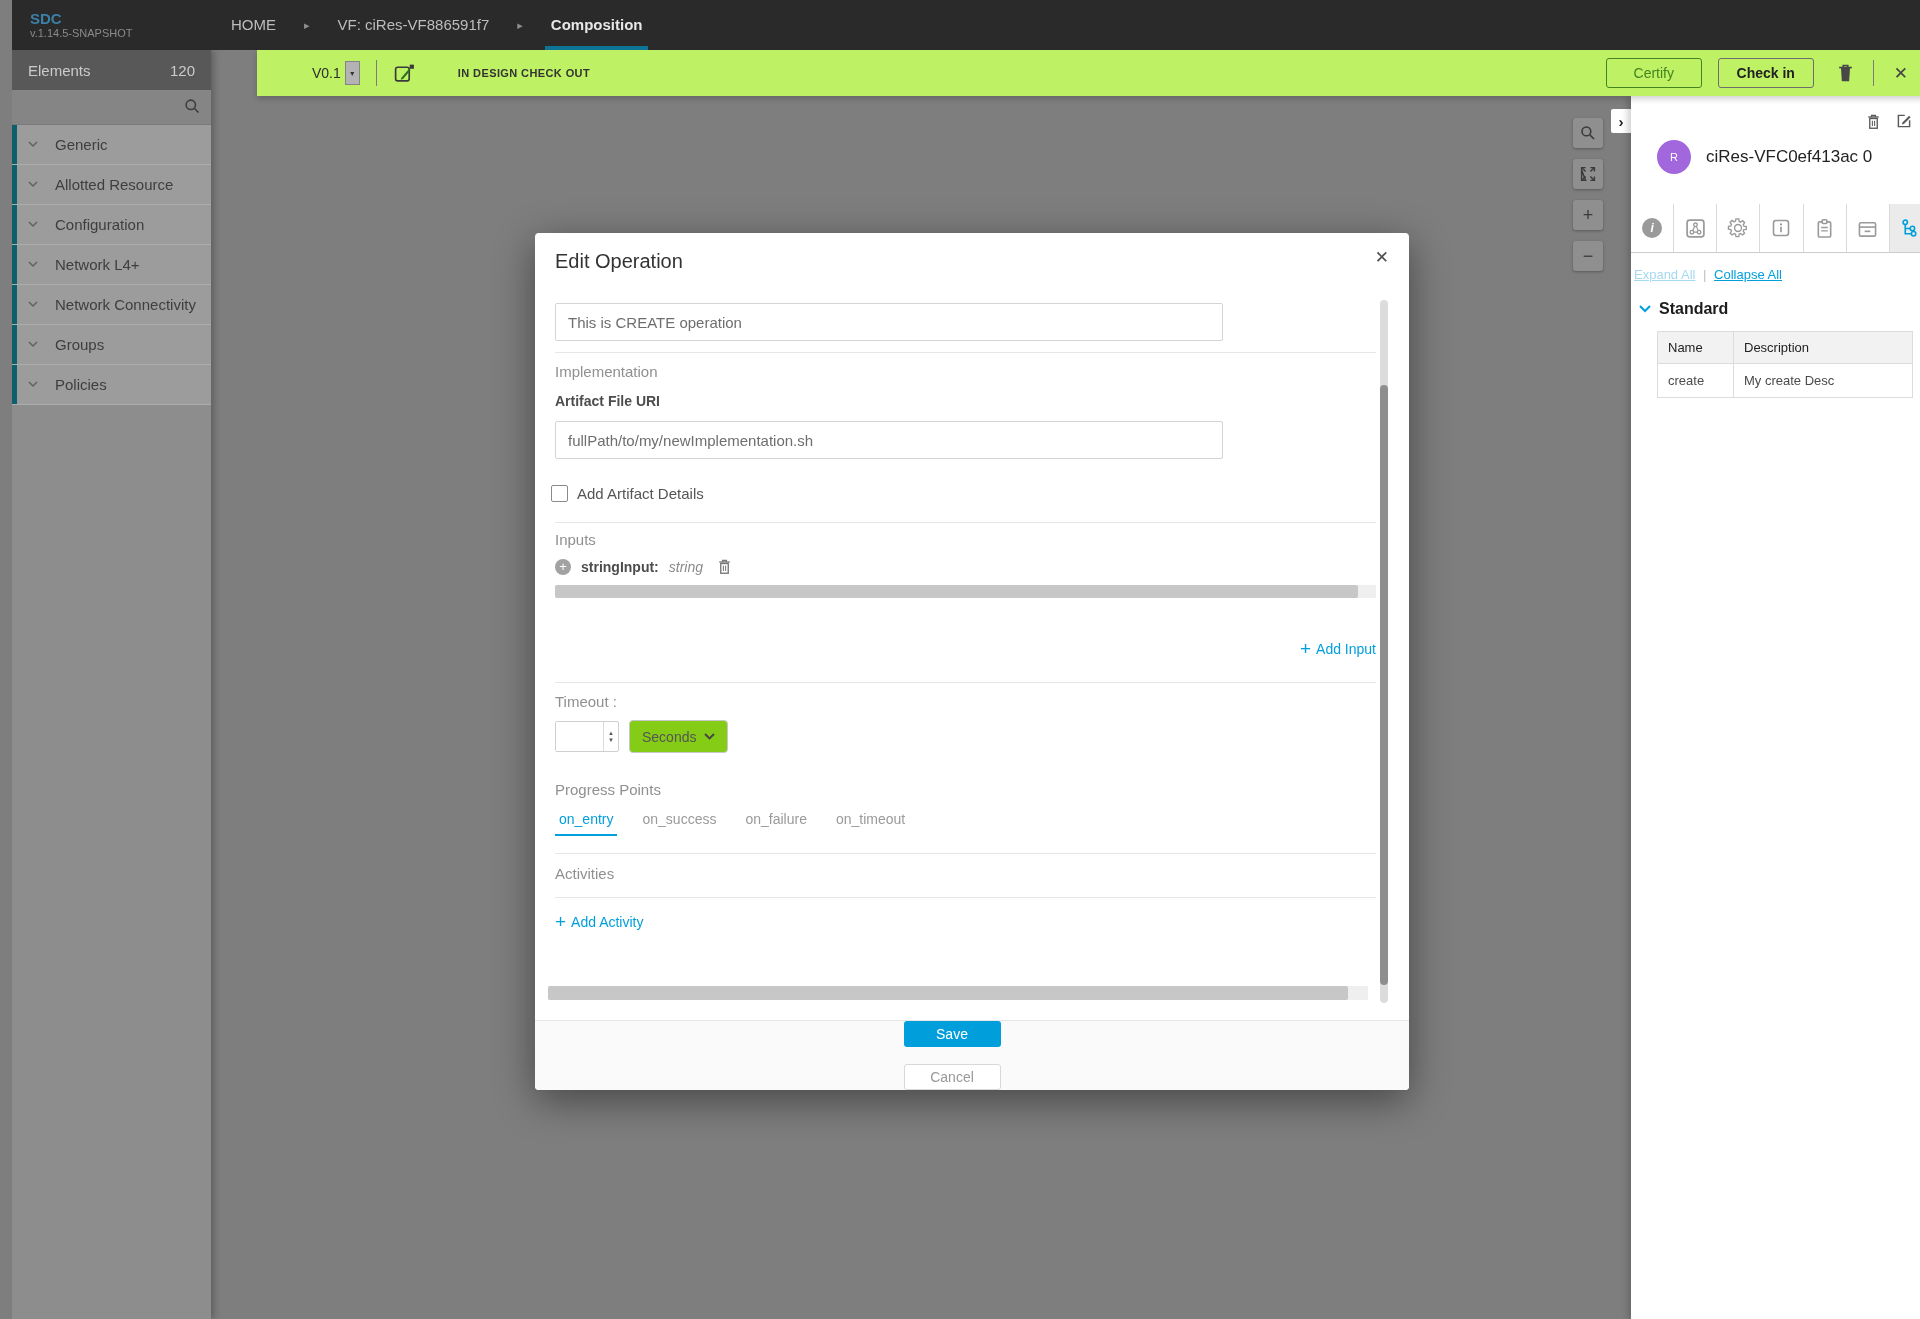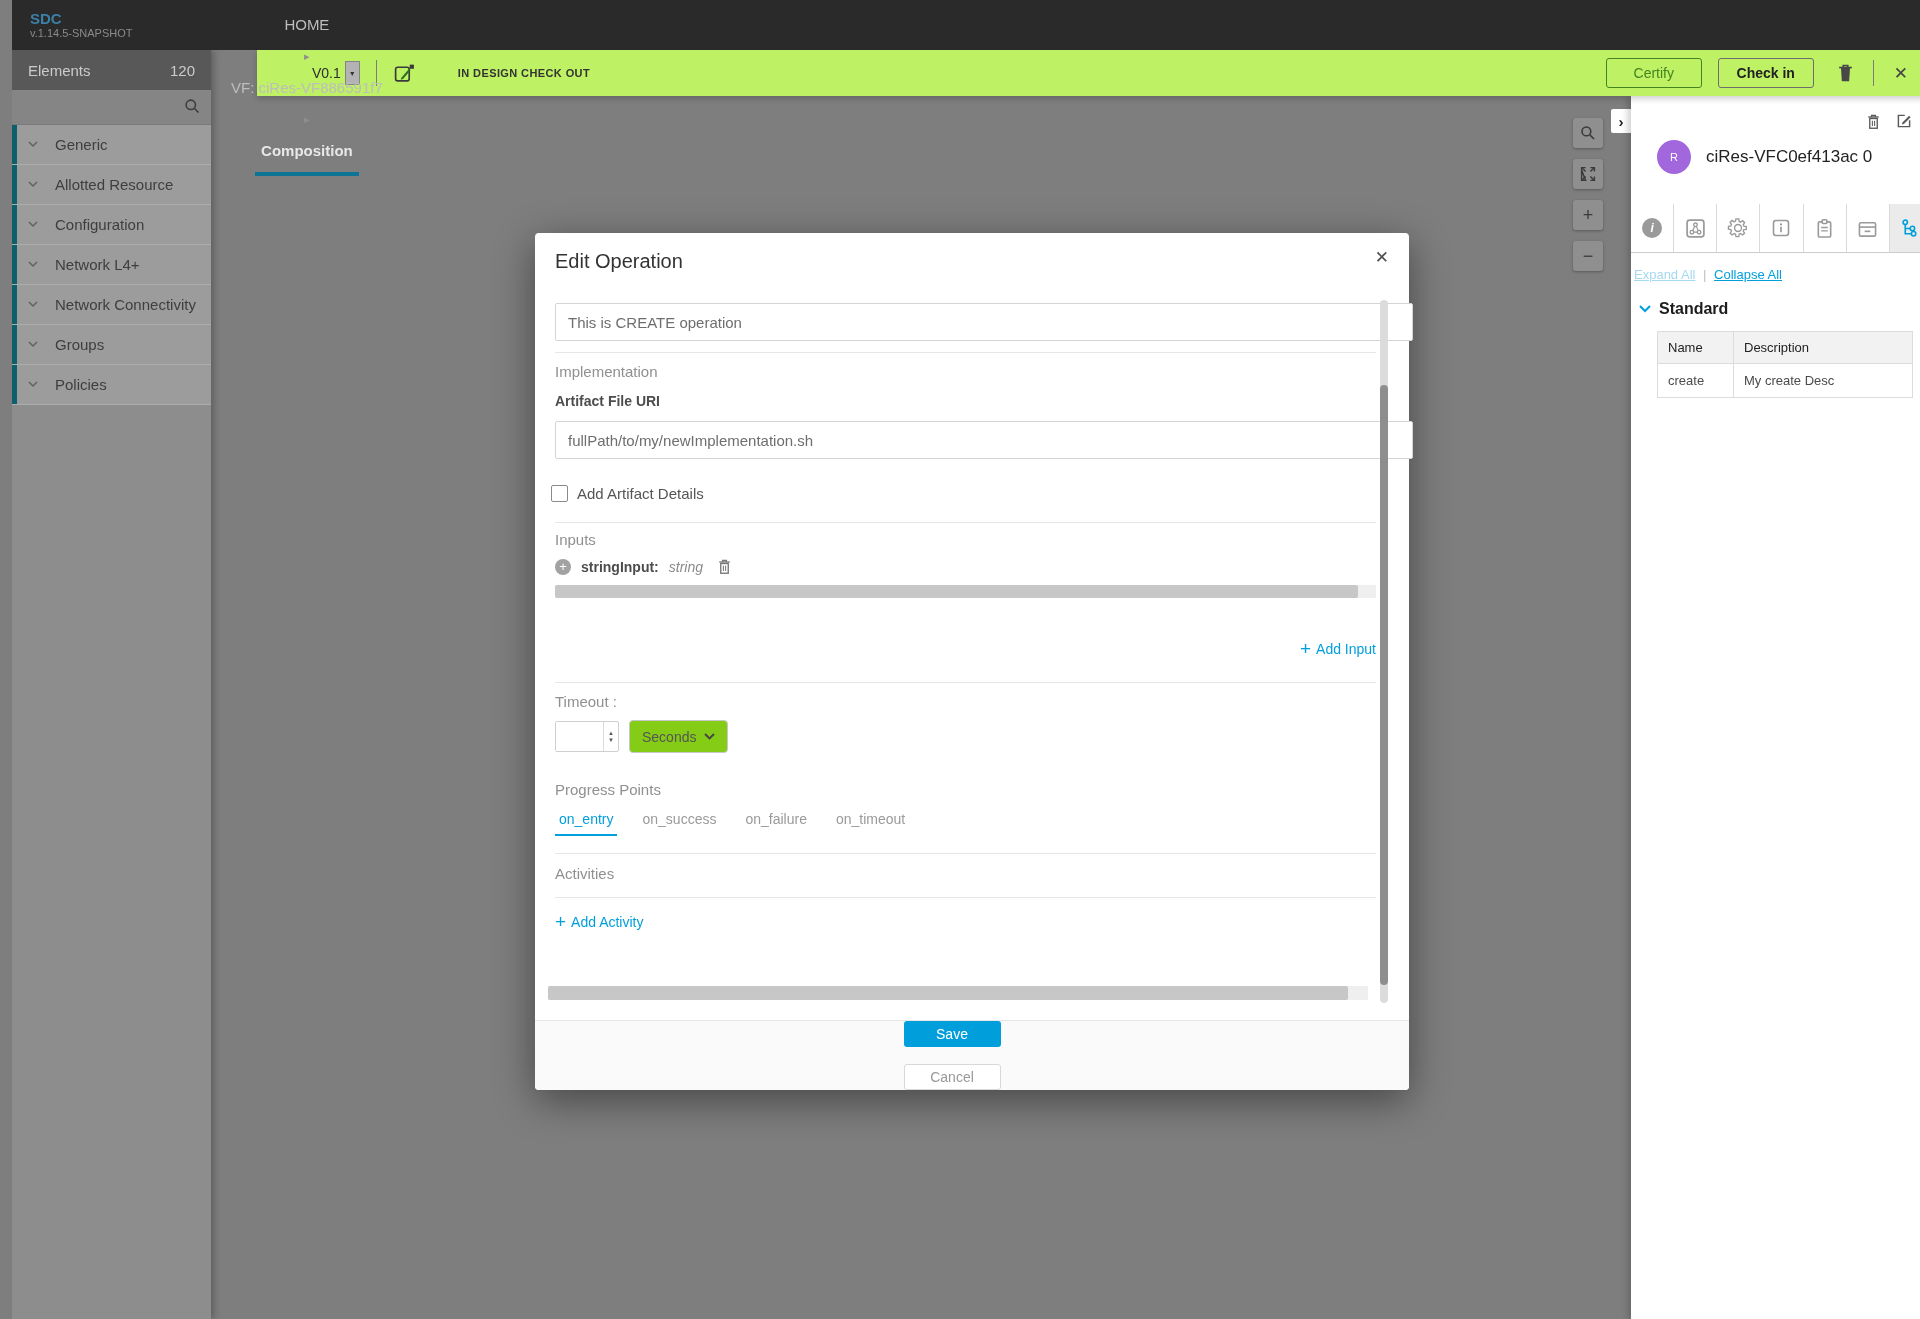--- a/index.html
+++ b/index.html
@@ -5,21 +5,21 @@
   * { box-sizing: border-box; margin: 0; padding: 0; }
   html,body { width:1920px; height:1319px; }
   body { font-family: "Liberation Sans", "DejaVu Sans", sans-serif; background:#7e7e7e; }
   .app { position:relative; width:1920px; height:1319px; overflow:hidden;margin-left:12px; }
 
   
   .hdr { position:absolute; left:0; top:0; width:1920px; height:50px; background:#2a2a2a; z-index:30; display:flex; align-items:center; }
   .logo { margin-left:18px; width:150px; }
   .logo-name { color:#3b80a8; font-size:15px; font-weight:bold; line-height:16px; }
   .logo-ver { color:#8a8a8a; font-size:11px; line-height:13px; }
-  .crumbs { display:flex; align-items:center; height:50px; margin-left:45px;flex-direction:column; }
+  .crumbs { display:flex; align-items:center; height:50px; margin-left:45px; }
   .crumb { color:#bdbdbd; font-size:15px; height:50px; line-height:50px; padding:0 6px; }
   .crumb.active { color:#e8e8e8; font-weight:bold; border-bottom:4px solid #0d7495; }
   .crumb-sep { color:#8f8f8f; font-size:11px; margin:0 22px; }
 
   
   .sidebar { position:absolute; left:0; top:50px; bottom:0; width:199px; background:#8d8d8d; box-shadow:3px 0 7px rgba(0,0,0,0.25); z-index:10; }
   .sb-head { height:40px; background:#585858; display:flex; align-items:center; justify-content:space-between; padding:0 16px; color:#cbcbcb; font-size:15px; }
   .sb-search { height:35px; background:#858585; border-bottom:1px solid #7a7a7a; position:relative; }
   .sb-search input { width:100%; height:100%; background:transparent; border:none; outline:none; padding:0 34px 0 12px; font-size:14px; color:#333; }
   .sb-search .mag { position:absolute; right:10px; top:8px; color:#3c3c3c; }
@@ -69,21 +69,21 @@
   .p-section .ttl { margin-left:8px; font-size:16px; font-weight:bold; color:#1c1c1c; }
   .p-table { margin:13px 0 0 26px; width:256px; border-collapse:collapse; font-size:13px; }
   .p-table th { background:#f2f2f2; border:1px solid #dcdcdc; text-align:left; font-weight:normal; color:#222; padding:8px 10px; }
   .p-table td { border:1px solid #dcdcdc; color:#4a4a4a; padding:9px 10px; }
   .p-table th:first-child, .p-table td:first-child { width:76px; }
 
   
   .modal { position:absolute; left:523px; top:233px; width:874px; height:857px; background:#fff; border-radius:4px; box-shadow:0 10px 40px rgba(0,0,0,0.45); z-index:40; }
   .m-title { position:absolute; left:20px; top:17px; font-size:20px; color:#333; }
   .m-close { position:absolute; right:20px; top:14px; font-size:17px; color:#4f4f4f; cursor:pointer; }
-  .m-input { position:absolute; left:20px; width:858px; height:38px; border:1px solid #d4d4d4; border-radius:2px; padding:0 12px; font-size:15px; color:#6e6e6e; font-family:"Liberation Sans",sans-serif; outline:none; }
+  .m-input { position:absolute; left:20px; width:668px; height:38px; border:1px solid #d4d4d4; border-radius:2px; padding:0 12px; font-size:15px; color:#6e6e6e; font-family:"Liberation Sans",sans-serif; outline:none; }
   .m-desc { top:70px; }
   .m-uri { top:188px; }
   .m-div { position:absolute; left:20px; width:821px; height:1px; background:#e7e7e7; }
   .m-label { position:absolute; left:20px; font-size:15px; color:#909090; }
   .m-sublabel { position:absolute; left:20px; font-size:14px; font-weight:bold; color:#4d4d4d; }
   .m-check { position:absolute; left:16px; top:252px; display:flex; align-items:center; cursor:pointer; }
   .m-check .box { width:17px; height:17px; border:1px solid #8a8a8a; border-radius:2px; background:#fff; }
   .m-check .txt { margin-left:9px; font-size:15px; color:#555; }
   .m-inputrow { position:absolute; left:20px; top:325px; display:flex; align-items:center; }
   .plus-circle { width:16px; height:16px; border-radius:50%; background:#a2a2a2; color:#fff; font-size:13px; line-height:15px; text-align:center; }

